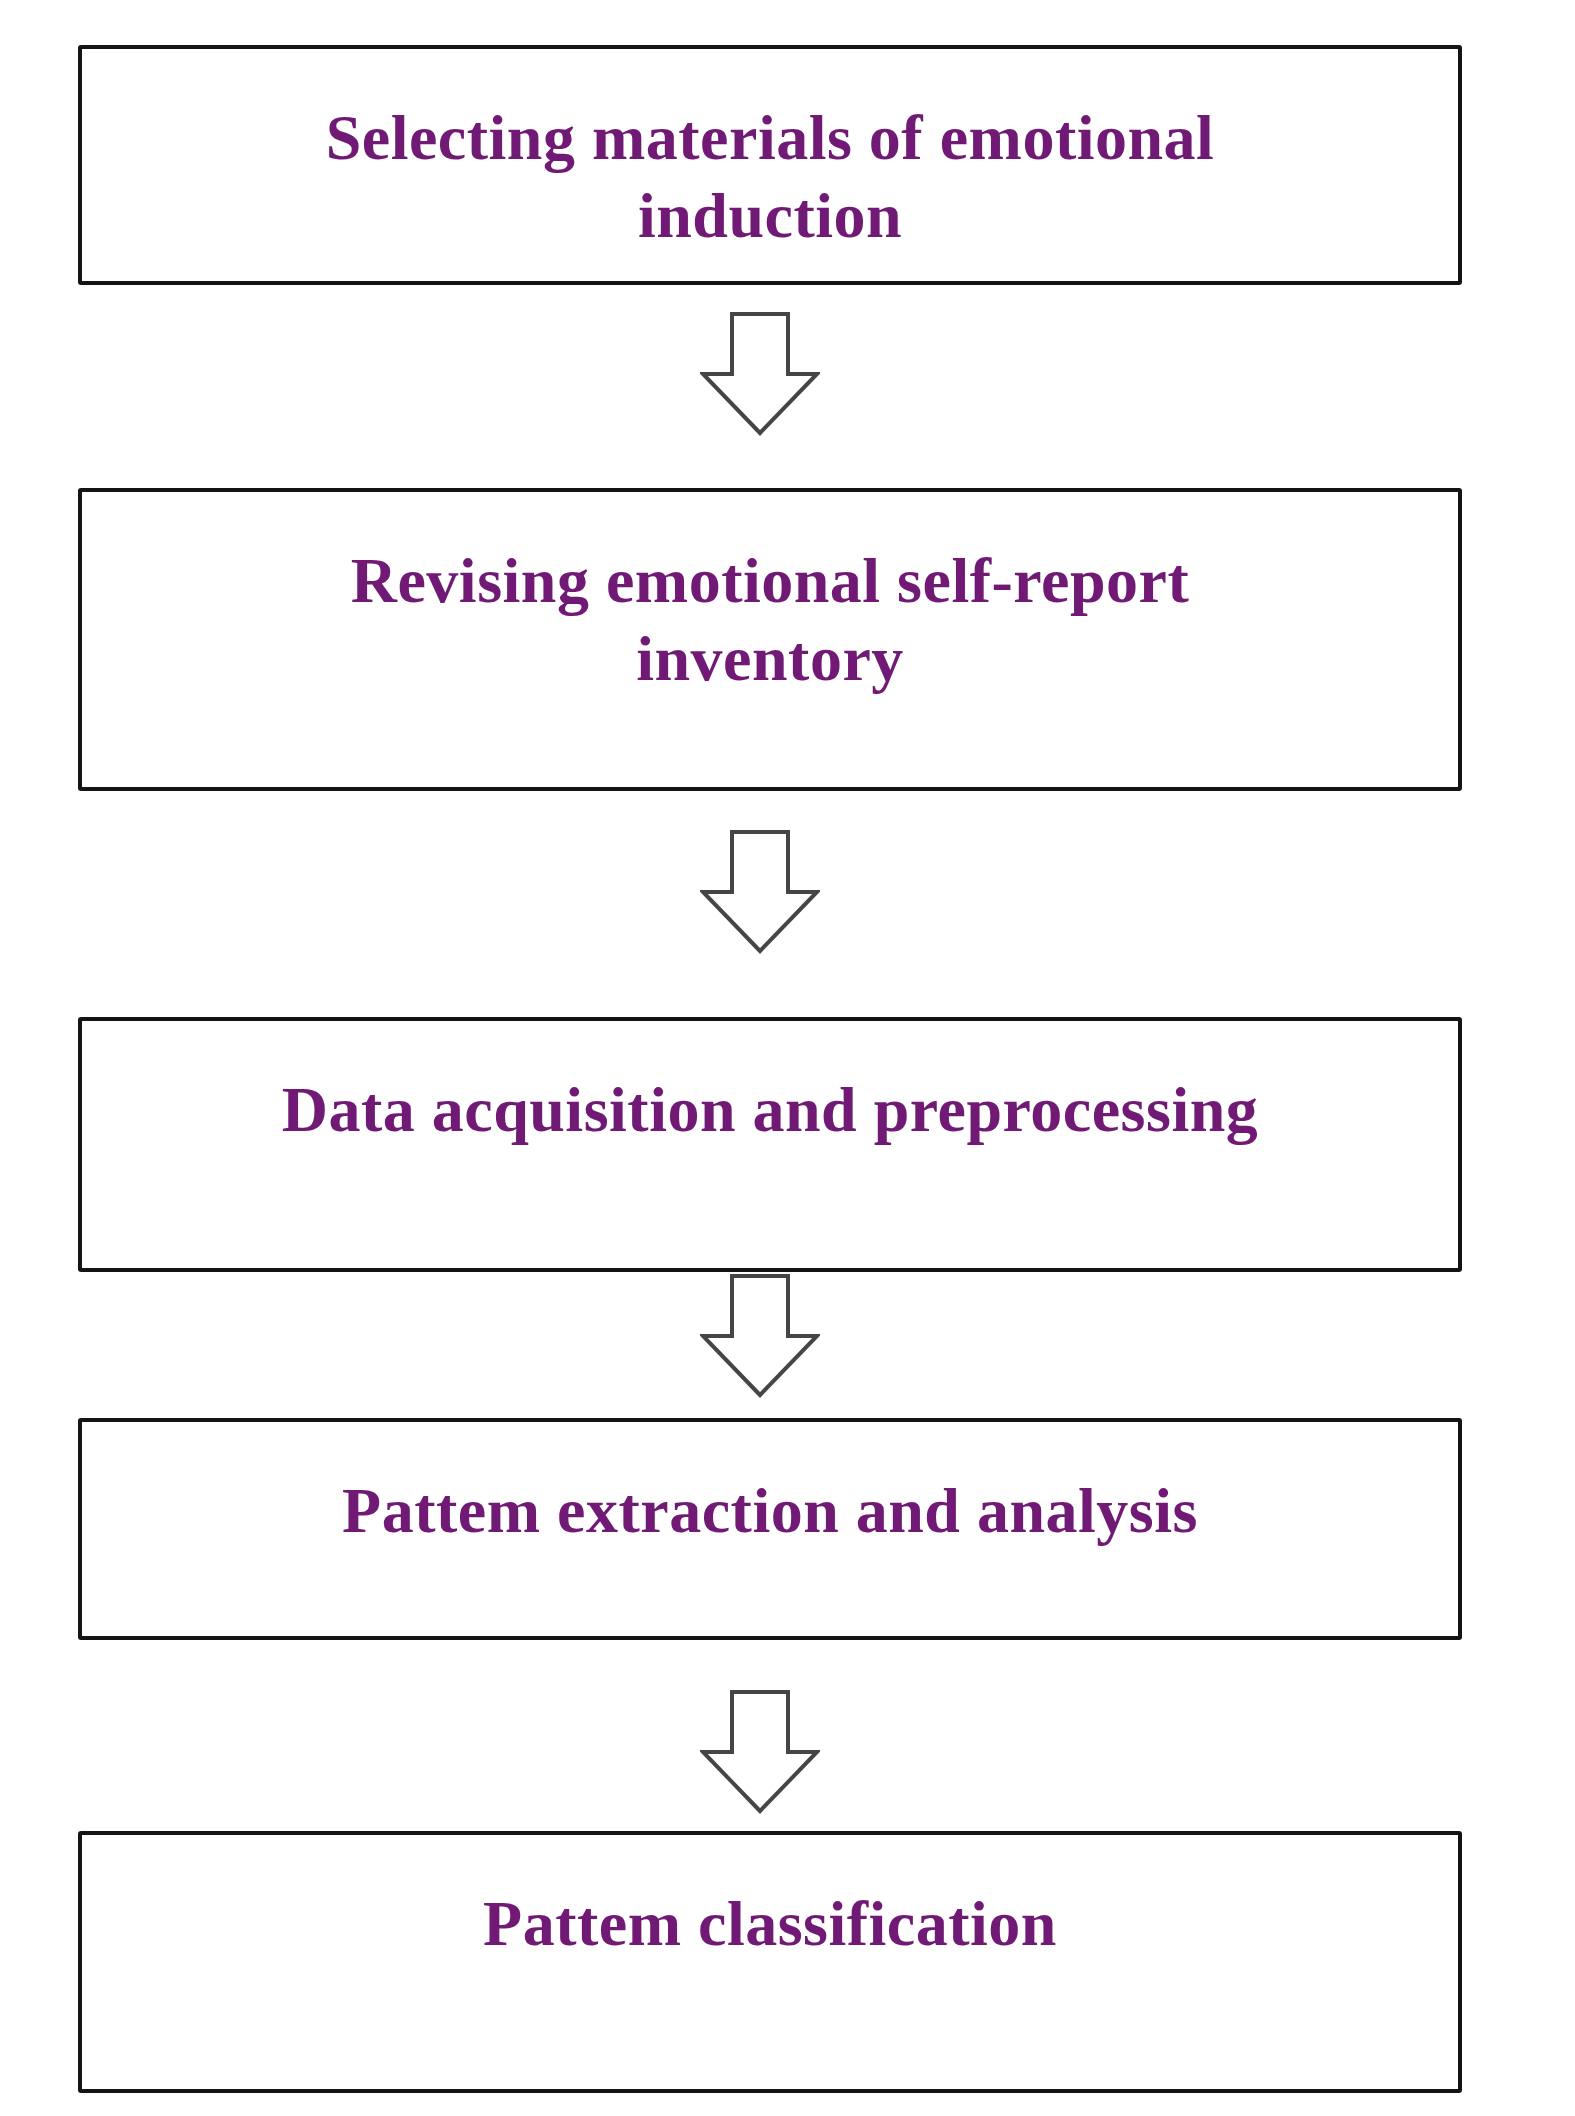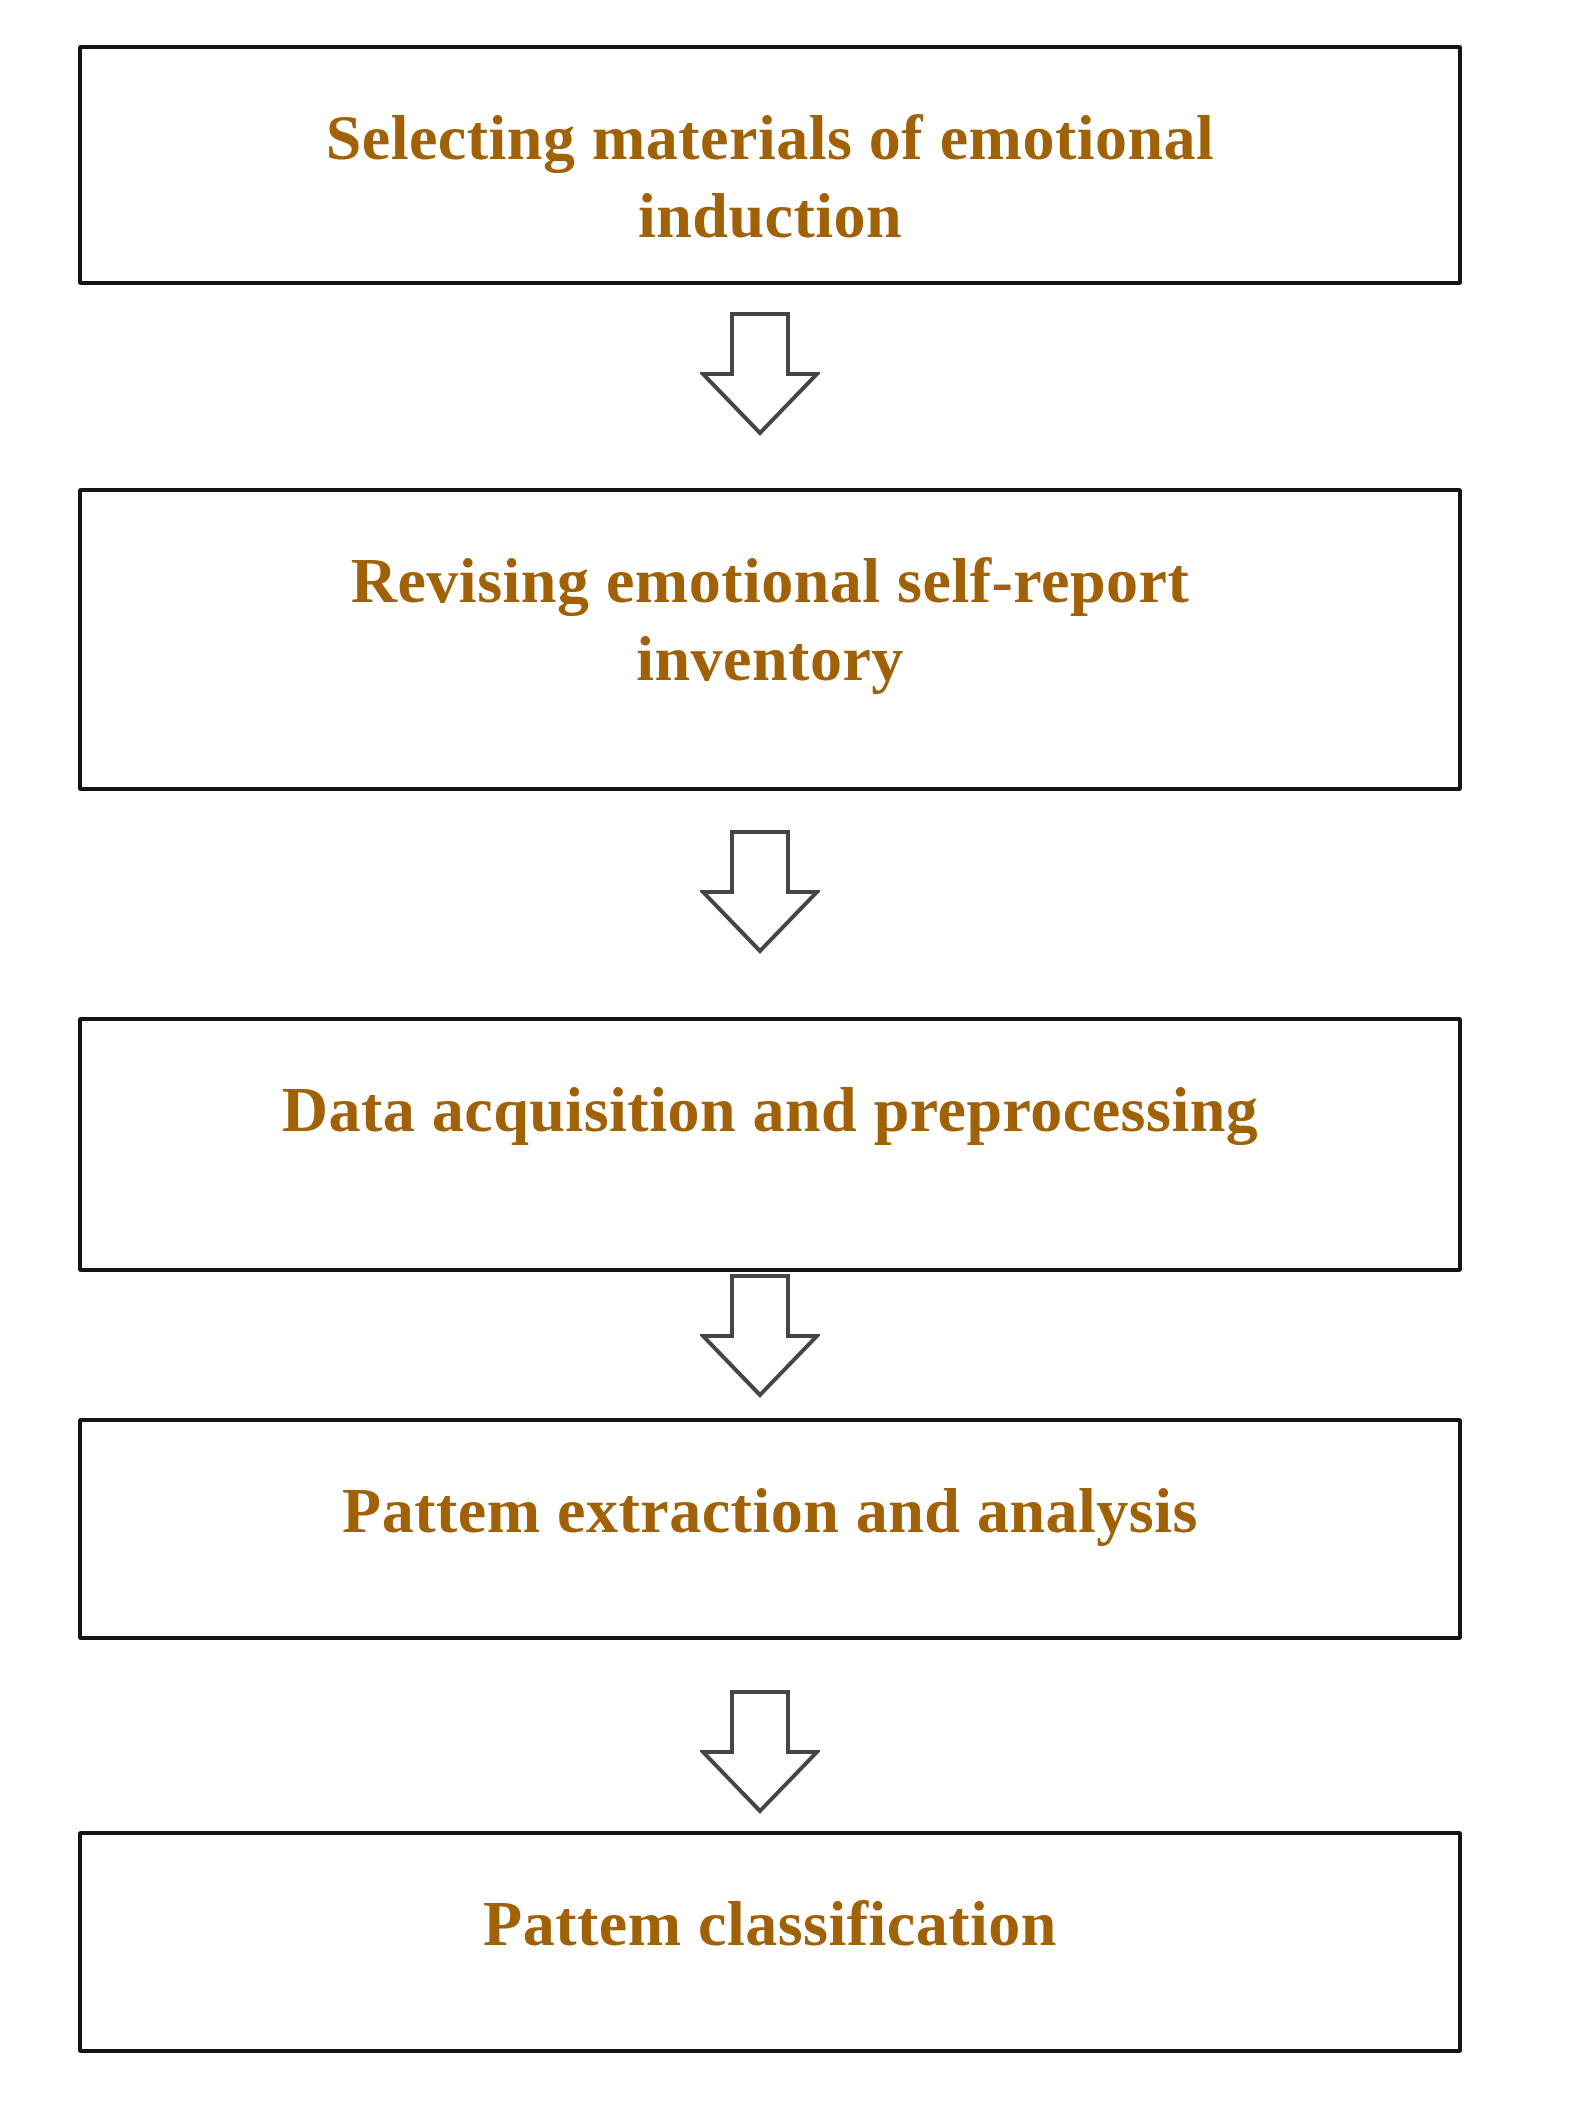--- a/index.html
+++ b/index.html
@@ -21,30 +21,30 @@
     background: #ffffff;
     display: flex;
     justify-content: center;
     align-items: flex-start;
     padding-top: 50px;
   }
   .flow-label {
     font-size: 64px;
     font-weight: 700;
     line-height: 1.22;
-    color: #a16207;
+    color: #701a75;
     text-align: center;
     white-space: pre-line;
     letter-spacing: 0.5px;
   }
   .b1 { top: 45px;   height: 240px; }
   .b2 { top: 488px;  height: 303px; }
   .b3 { top: 988px;  height: 255px; margin-top: 29px; }
   .b4 { top: 1418px; height: 222px; }
-  .b5 { top: 1831px; height: 222px; }
+  .b5 { top: 1831px; height: 262px; }
   .down-arrow {
     position: absolute;
     left: 700px;
     width: 120px;
     height: 124px;
   }
   .a1 { top: 312px; }
   .a2 { top: 830px; }
   .a3 { top: 1274px; }
   .a4 { top: 1690px; }

